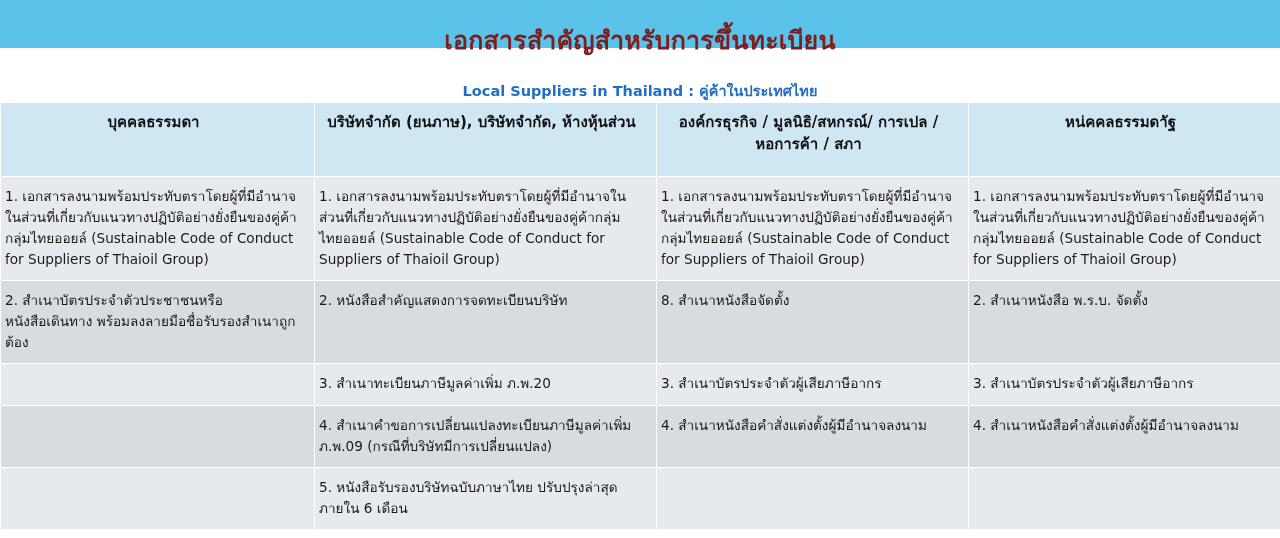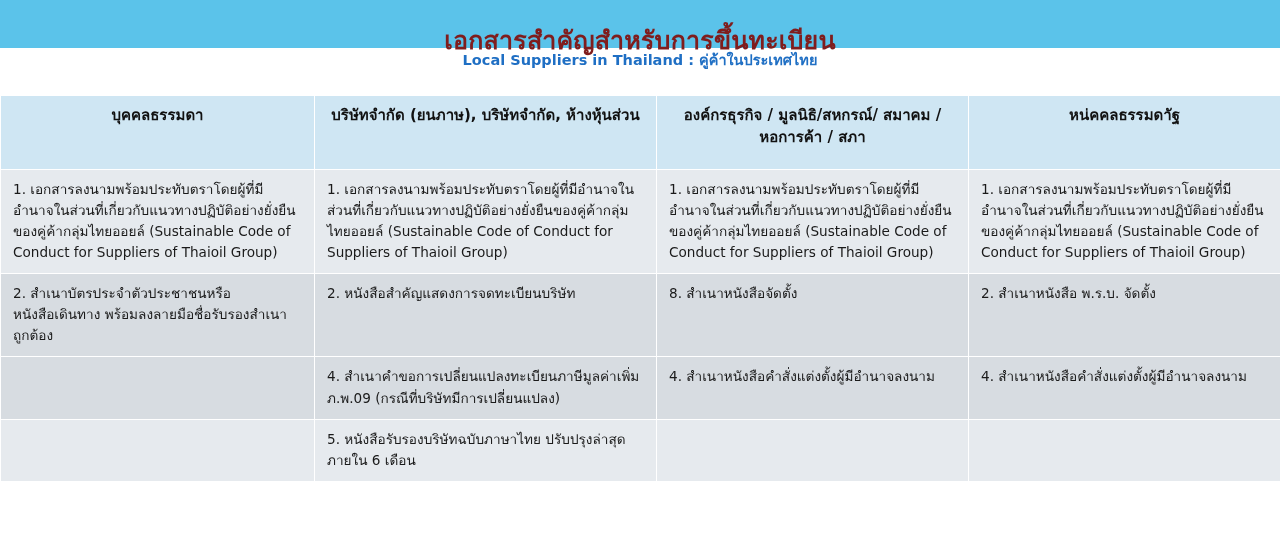--- a/index.html
+++ b/index.html
@@ -29,40 +29,40 @@
   }
   .title-bar-text {
     color: #7f1d1d;
     font-size: 25px;
     font-weight: bold;
     letter-spacing: 0.2px;
     line-height: 1;
     margin-top: 32px;
   }
   .subtitle {
-    height: 47px;
+    height: 54px;
     display: flex;
-    align-items: flex-start;
+    align-items: flex-end;
     justify-content: center;
     background: #ffffff;
   }
   .subtitle-text {
     color: #1f6fc4;
     font-size: 14.5px;
     font-weight: bold;
   }
   table.doc-table {
     border-collapse: collapse;
     width: 1280px;
     table-layout: fixed;
   }
   table.doc-table td, table.doc-table th {
     border: 1px solid #ffffff;
     vertical-align: top;
-    padding: 9px 12px 10px 12px;
+    padding: 9px 12px 10px 4px;
     box-sizing: border-box;
   }
   thead th {
     background: #cfe6f3;
     text-align: center;
     vertical-align: middle;
     font-size: 15px;
     font-weight: bold;
     color: #111111;
     height: 74px;
@@ -99,36 +99,42 @@
     <colgroup>
       <col class="c1">
         <col class="c2">
         <col class="c3">
         <col class="c4">
     </colgroup>
     <thead>
       <tr>
         <th>บุคคลธรรมดา</th>
         <th>บริษัทจำกัด (ยนภาษ), บริษัทจำกัด, ห้างหุ้นส่วน</th>
-        <th>องค์กรธุรกิจ / มูลนิธิ/สหกรณ์/ สมาคม /หอการค้า / สภา</th>
+        <th>องค์กรธุรกิจ / มูลนิธิ/สหกรณ์/ การเปล /หอการค้า / สภา</th>
         <th>หน่คคลธรรมดาัฐ</th>
       </tr>
     </thead>
     <tbody>
       <tr class="row-light">
         <td>1. เอกสารลงนามพร้อมประทับตราโดยผู้ที่มีอำนาจในส่วนที่เกี่ยวกับแนวทางปฏิบัติอย่างยั่งยืนของคู่ค้ากลุ่มไทยออยล์ (Sustainable Code of Conduct for Suppliers of Thaioil Group)</td>
         <td>1. เอกสารลงนามพร้อมประทับตราโดยผู้ที่มีอำนาจในส่วนที่เกี่ยวกับแนวทางปฏิบัติอย่างยั่งยืนของคู่ค้ากลุ่มไทยออยล์ (Sustainable Code of Conduct for Suppliers of Thaioil Group)</td>
         <td>1. เอกสารลงนามพร้อมประทับตราโดยผู้ที่มีอำนาจในส่วนที่เกี่ยวกับแนวทางปฏิบัติอย่างยั่งยืนของคู่ค้ากลุ่มไทยออยล์ (Sustainable Code of Conduct for Suppliers of Thaioil Group)</td>
         <td>1. เอกสารลงนามพร้อมประทับตราโดยผู้ที่มีอำนาจในส่วนที่เกี่ยวกับแนวทางปฏิบัติอย่างยั่งยืนของคู่ค้ากลุ่มไทยออยล์ (Sustainable Code of Conduct for Suppliers of Thaioil Group)</td>
       </tr>
       <tr class="row-dark">
         <td>2. สำเนาบัตรประจำตัวประชาชนหรือหนังสือเดินทาง พร้อมลงลายมือชื่อรับรองสำเนาถูกต้อง</td>
         <td>2. หนังสือสำคัญแสดงการจดทะเบียนบริษัท</td>
         <td>8. สำเนาหนังสือจัดตั้ง</td>
         <td>2. สำเนาหนังสือ พ.ร.บ. จัดตั้ง</td>
+      </tr>
+      <tr class="row-light">
+        <td class="empty"></td>
+        <td>3. สำเนาทะเบียนภาษีมูลค่าเพิ่ม ภ.พ.20</td>
+        <td>3. สำเนาบัตรประจำตัวผู้เสียภาษีอากร</td>
+        <td>3. สำเนาบัตรประจำตัวผู้เสียภาษีอากร</td>
       </tr>
       <tr class="row-dark">
         <td class="empty"></td>
         <td>4. สำเนาคำขอการเปลี่ยนแปลงทะเบียนภาษีมูลค่าเพิ่ม ภ.พ.09 (กรณีที่บริษัทมีการเปลี่ยนแปลง)</td>
         <td>4. สำเนาหนังสือคำสั่งแต่งตั้งผู้มีอำนาจลงนาม</td>
         <td>4. สำเนาหนังสือคำสั่งแต่งตั้งผู้มีอำนาจลงนาม</td>
       </tr>
       <tr class="row-light">
         <td class="empty"></td>
         <td>5. หนังสือรับรองบริษัทฉบับภาษาไทย ปรับปรุงล่าสุดภายใน 6 เดือน</td>

